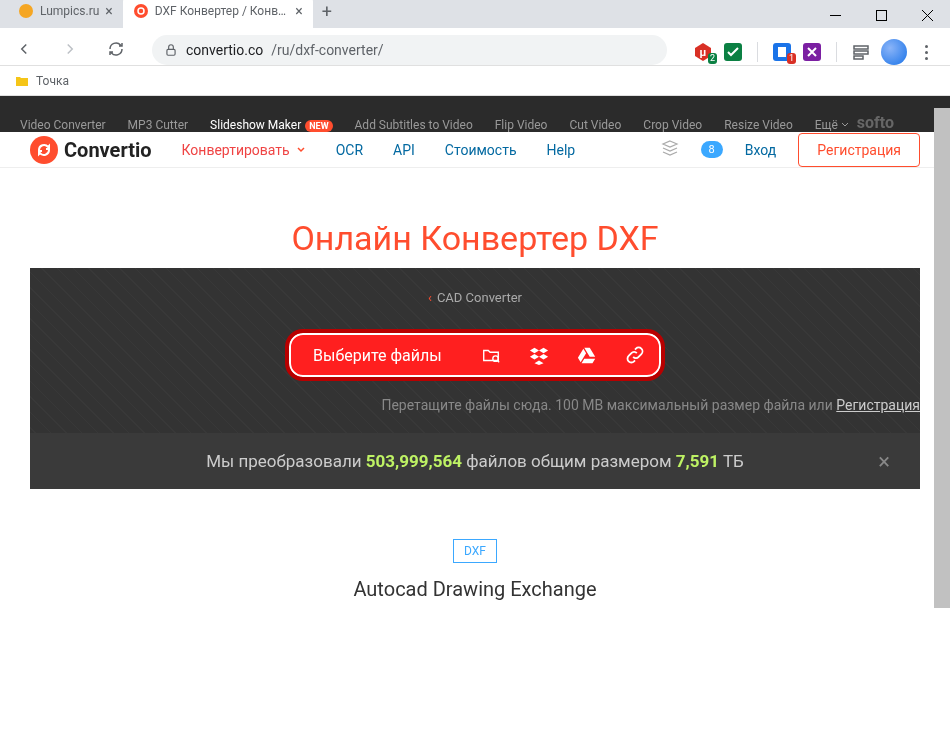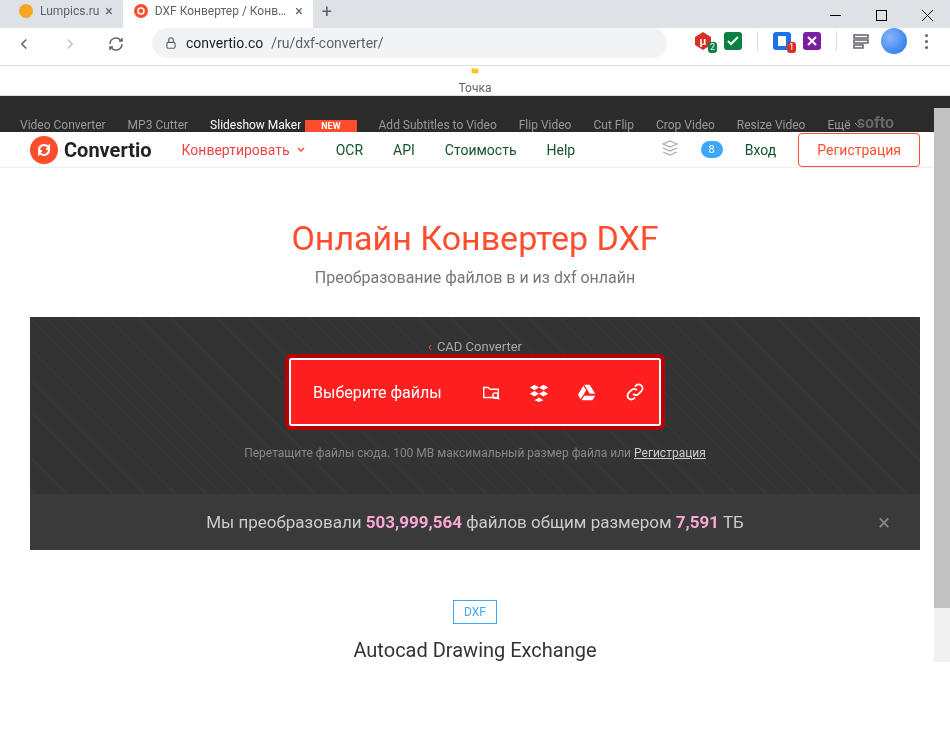--- a/index.html
+++ b/index.html
@@ -9,68 +9,68 @@
 .tab { background: #dee1e6; height: 34px; display: flex; align-items: center; padding: 0 10px; font-size: 12px; color: #5f6368; border-top-left-radius: 8px; border-top-right-radius: 8px; gap: 6px; max-width: 190px; }
 .tab.active { background: #fff; }
 .tab .favicon { width: 16px; height: 16px; flex-shrink: 0; }
 .tab .label { white-space: nowrap; overflow: hidden; text-overflow: ellipsis; flex: 1; }
 .tab .close { font-size: 14px; color: #5f6368; cursor: pointer; }
 .newtab { width: 28px; height: 28px; display: flex; align-items: center; justify-content: center; color: #5f6368; font-size: 18px; margin-bottom: 3px; }
 .win-controls { position: absolute; right: 0; top: 0; display: flex; }
 .win-btn { width: 46px; height: 30px; display: flex; align-items: center; justify-content: center; color: #000; }
 .win-btn svg { width: 11px; height: 11px; }
 
-.toolbar { background: #fff; height: 38px; display: flex; align-items: flex-start; padding: 0 8px; gap: 14px; border-bottom: 1px solid #e0e0e0; }
+.toolbar { background: #fff; height: 38px; display: flex; align-items: flex-end; padding: 0 8px; gap: 14px; border-bottom: 1px solid #e0e0e0; }
 .toolbar-btn { width: 32px; height: 32px; display: flex; align-items: center; justify-content: center; color: #5f6368; border-radius: 50%; }
 .toolbar-btn svg { width: 18px; height: 18px; }
 .toolbar-btn.disabled { color: #bdc1c6; }
 .addr { flex: 1; height: 30px; background: #f1f3f4; border-radius: 15px; display: flex; align-items: center; padding: 0 12px; gap: 8px; font-size: 14px; color: #5f6368; margin: 0 6px; }
 .addr .host { color: #202124; }
 .ext-icons { display: flex; align-items: center; gap: 10px; padding: 0 6px; }
 .ext-ic { width: 20px; height: 20px; position: relative; display: flex; align-items: center; justify-content: center; }
 .ext-badge { position: absolute; bottom: -2px; right: -4px; background: #0b8043; color: #fff; font-size: 9px; border-radius: 3px; padding: 0 2px; line-height: 11px; }
 .avatar { width: 26px; height: 26px; border-radius: 50%; background: radial-gradient(circle at 35% 35%, #8ab4f8, #1a73e8); }
 .menu-dots { display: flex; flex-direction: column; gap: 3px; padding: 0 8px; }
 .menu-dots span { width: 3px; height: 3px; background: #5f6368; border-radius: 50%; }
 .divider { width: 1px; height: 20px; background: #dadce0; margin: 0 4px; }
 
-.bookmarks { background: #fff; height: 30px; display: flex; align-items: center; padding: 0 14px; gap: 6px; font-size: 12px; color: #5f6368; border-bottom: 1px solid #e0e0e0; flex-direction: column; }
+.bookmarks { background: #fff; height: 30px; display: flex; align-items: center; padding: 0 14px; gap: 6px; font-size: 12px; color: #5f6368; border-bottom: 1px solid #e0e0e0; }
 .bm-ic { width: 16px; height: 16px; }
 
 .softo-bar { background: #2b2b2b; height: 36px; display: flex; align-items: flex-end; padding: 0 20px; gap: 22px; font-size: 12px; color: #999; position: relative; }
 .softo-bar .item { cursor: pointer; white-space: nowrap; }
 .softo-bar .item.highlight { color: #fff; }
-.new-badge { background: #ff4d2e; color: #fff; font-size: 9px; padding: 1px 16px; border-radius: 0; margin-left: 4px; font-weight: bold; }
+.new-badge { background: #ff4d2e; color: #fff; font-size: 9px; padding: 1px 4px; border-radius: 6px; margin-left: 4px; font-weight: bold; }
 .softo-logo { position: absolute; right: 56px; color: #666; font-weight: bold; font-size: 16px; }
 
 .main-nav { background: #fff; height: 36px; display: flex; align-items: center; padding: 0 30px; border-bottom: 1px solid #eee; gap: 30px; }
 .logo { display: flex; align-items: center; gap: 6px; font-weight: bold; font-size: 20px; color: #222; }
 .logo-ic { width: 28px; height: 28px; border-radius: 50%; background: #ff4d2e; display: flex; align-items: center; justify-content: center; }
-.nav-link { font-size: 14px; color: #14532d; cursor: pointer; }
+.nav-link { font-size: 14px; color: #0369a1; cursor: pointer; }
 .nav-link.red { color: #ef4444; display: flex; align-items: center; gap: 6px; }
 .nav-right { margin-left: auto; display: flex; align-items: center; gap: 22px; }
 .conv-count { background: #3ba8ff; color: #fff; font-size: 11px; padding: 2px 8px; border-radius: 10px; }
 .layers-ic { color: #aaa; }
 .reg-btn { border: 1px solid #ff4d2e; color: #ff4d2e; padding: 8px 18px; border-radius: 4px; font-size: 14px; cursor: pointer; }
 
 .content { padding: 50px 30px 0; }
 .page-title { text-align: center; color: #ff4d2e; font-size: 34px; font-weight: 400; margin-bottom: 10px; }
 .page-sub { text-align: center; color: #777; font-size: 16px; margin-bottom: 30px; }
 
 .drop-zone { background: #333; background-image: repeating-linear-gradient(45deg, #333 0, #333 10px, #383838 10px, #383838 11px), repeating-linear-gradient(-45deg, transparent 0, transparent 10px, #383838 10px, #383838 11px); padding: 22px 0 0; position: relative; }
-.cad-link { text-align: center; color: #aaa; font-size: 13px; }
+.cad-link { text-align: center; color: #aaa; font-size: 13px; margin-bottom: 24px; }
 .cad-link .lt { color: #ff4d2e; margin-right: 5px; }
-.select-box { width: 380px; margin: 0 auto; background: #ff1f1f; border-radius: 6px; display: flex; align-items: center; height: 76px; border: 4px solid #b80000; box-shadow: 0 0 0 2px #fff inset; }
+.select-box { width: 380px; margin: 0 auto; background: #ff1f1f; border-radius: 18px; display: flex; align-items: center; height: 52px; border: 4px solid #b80000; box-shadow: 0 0 0 2px #fff inset; }
 .select-label { flex: 1; color: #fff; font-size: 16px; padding-left: 24px; }
 .select-ics { display: flex; padding-right: 16px; gap: 28px; }
 .sel-ic { color: #fff; width: 20px; height: 20px; display: flex; align-items: center; justify-content: center; }
-.drop-hint { text-align: center; color: #888; font-size: 12px; margin: 16px 0 34px; }
+.drop-hint { text-align: right; color: #888; font-size: 14px; margin: 16px 0 20px; }
 .drop-hint a { color: #ccc; text-decoration: underline; }
 .stats-bar { background: #3a3a3a; padding: 18px 0; text-align: center; color: #ccc; font-size: 17px; position: relative; }
-.stats-bar b { color: #f9a8d4; }
+.stats-bar b { color: #bef264; }
 .stats-close { position: absolute; right: 30px; top: 50%; transform: translateY(-50%); color: #888; font-size: 22px; cursor: pointer; }
 
 .format-sec { text-align: center; padding: 50px 0 0; }
 .dxf-badge { display: inline-block; border: 1px solid #3ba8ff; color: #3ba8ff; padding: 4px 10px; font-size: 12px; margin-bottom: 14px; }
 .format-title { font-size: 20px; color: #333; font-weight: 400; }
 
 .scrollbar { position: absolute; right: 0; top: 108px; width: 16px; bottom: 0; background: #f1f1f1; }
 .scroll-thumb { background: #c1c1c1; width: 100%; height: 500px; position: absolute; top: 0; }
 .scroll-arrow { width: 16px; height: 16px; background: #f1f1f1; display: flex; align-items: center; justify-content: center; color: #888; font-size: 10px; }
 .viewport { position: relative; }
@@ -191,21 +191,21 @@
       </svg>
   <span>Точка</span>
 </div>
 
 <div class="softo-bar">
   <span class="item">Video Converter</span>
   <span class="item">MP3 Cutter</span>
   <span class="item highlight"><span>Slideshow Maker</span><span class="new-badge">NEW</span></span>
   <span class="item">Add Subtitles to Video</span>
   <span class="item">Flip Video</span>
-  <span class="item">Cut Flip</span>
+  <span class="item">Cut Video</span>
   <span class="item">Crop Video</span>
   <span class="item">Resize Video</span>
   <span class="item"><span>Ещё</span> <svg width="8" height="8" viewBox="0 0 8 8" style="display:inline">
           <path d="M1 2l3 3 3-3" stroke="#999" fill="none"></path>
         </svg></span>
   <span class="softo-logo">softo</span>
 </div>
 
 <div class="main-nav">
   <div class="logo">
@@ -232,21 +232,20 @@
             <path d="M2 9l7 3 7-3M2 13l7 3 7-3"></path>
           </svg></span>
     <span class="conv-count">8</span>
     <span class="nav-link">Вход</span>
     <span class="reg-btn">Регистрация</span>
   </div>
 </div>
 
 <div class="content">
   <h1 class="page-title">Онлайн Конвертер DXF</h1>
-  <p class="page-sub">Преобразование файлов в и из dxf онлайн</p>
 
   <div class="drop-zone">
     <div class="cad-link"><span class="lt">‹</span><span>CAD Converter</span></div>
     <div class="select-box">
       <span class="select-label">Выберите файлы</span>
       <div class="select-ics">
         <span class="sel-ic">
               <svg width="22" height="22" viewBox="0 0 22 22" fill="none" stroke="#fff" stroke-width="1.5">
                 <path d="M3 6h5l2 2h9v9H3z"></path>
                 <circle cx="16" cy="15" r="3"></circle>

